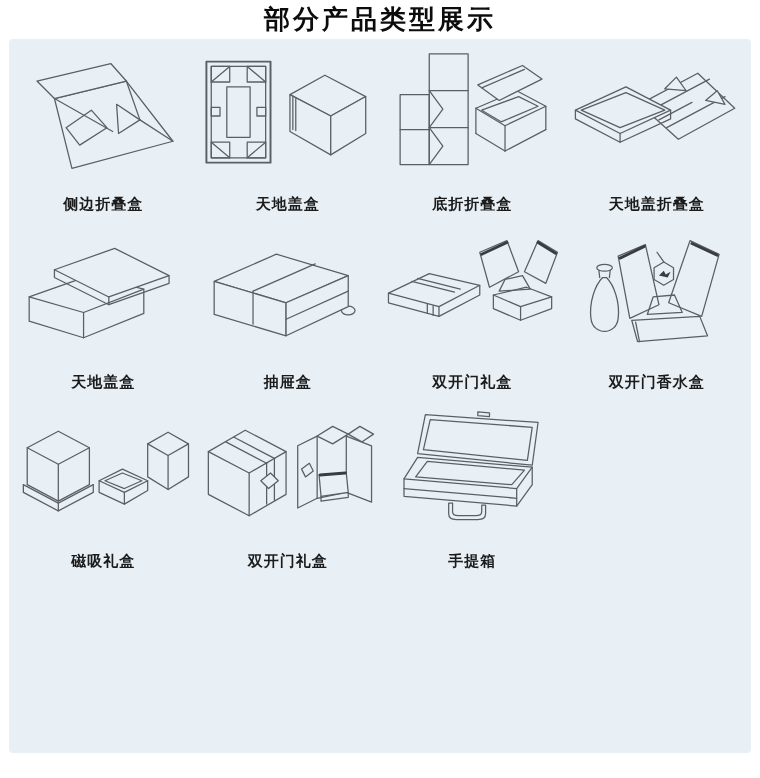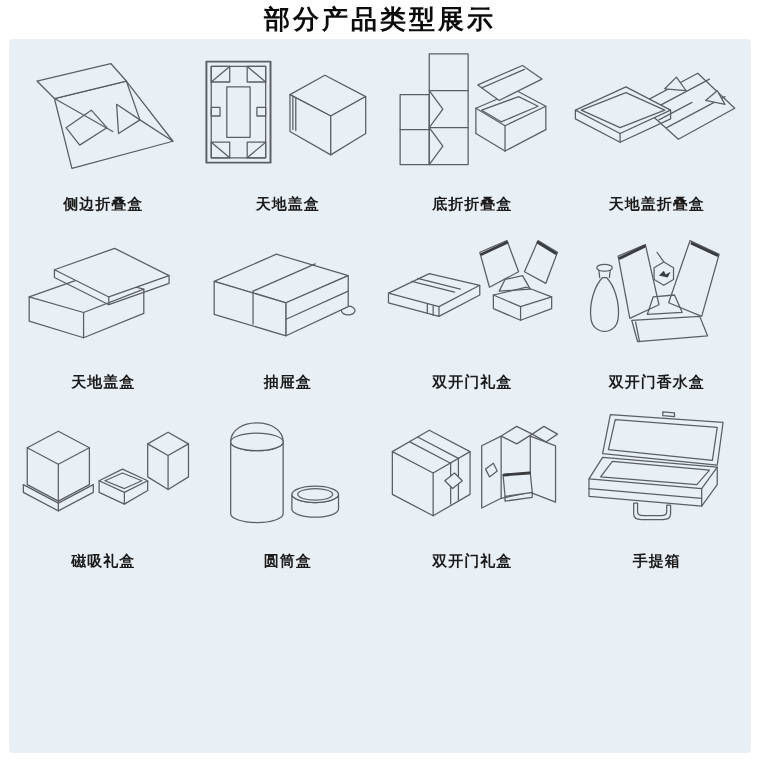--- a/index.html
+++ b/index.html
@@ -206,33 +206,20 @@
         <polyline class="ln" points="86,78 86,90 112,102 112,90"></polyline>
         <polyline class="ln" points="136,78 136,88 112,102"></polyline>
         <polygon class="fl" points="136,40 157,28 178,40 157,52"></polygon>
         <polyline class="ln" points="136,40 136,74 157,87 157,52"></polyline>
         <polyline class="ln" points="178,40 178,74 157,87"></polyline>
       </svg>
     </div>
     <div class="lbl">磁吸礼盒</div>
   </div>
 
-  <div class="cell">
-    <div class="art">
-      <svg width="176" height="136" viewBox="0 0 180 140">
-        <path class="fl" d="M31,38 C31,12 85,12 85,38"></path>
-        <path class="fl" d="M31,38 L31,112 A27,9 0 0 0 85,112 L85,38 A27,9 0 0 1 31,38 Z"></path>
-        <ellipse class="fl" cx="58" cy="38" rx="27" ry="9"></ellipse>
-        <path class="fl" d="M94,92 L94,107 A24,8.5 0 0 0 142,107 L142,92 A24,8.5 0 0 1 94,92 Z"></path>
-        <ellipse class="fl" cx="118" cy="92" rx="24" ry="8.5"></ellipse>
-        <ellipse class="ln" cx="118" cy="92" rx="18" ry="6"></ellipse>
-      </svg>
-    </div>
-    <div class="lbl">圆筒盒</div>
-  </div>
 
   <div class="cell">
     <div class="art">
       <svg width="176" height="136" viewBox="0 0 180 140">
         <polygon class="fl" points="8,48 46,26 88,48 50,70"></polygon>
         <polyline class="ln" points="8,48 8,92 50,114 50,70"></polyline>
         <polyline class="ln" points="88,48 88,92 50,114"></polyline>
         <line class="ln" x1="26" y1="38" x2="68" y2="60"></line>
         <line class="ln" x1="34" y1="33" x2="76" y2="55"></line>
         <line class="ln" x1="68" y1="60" x2="68" y2="102"></line>

